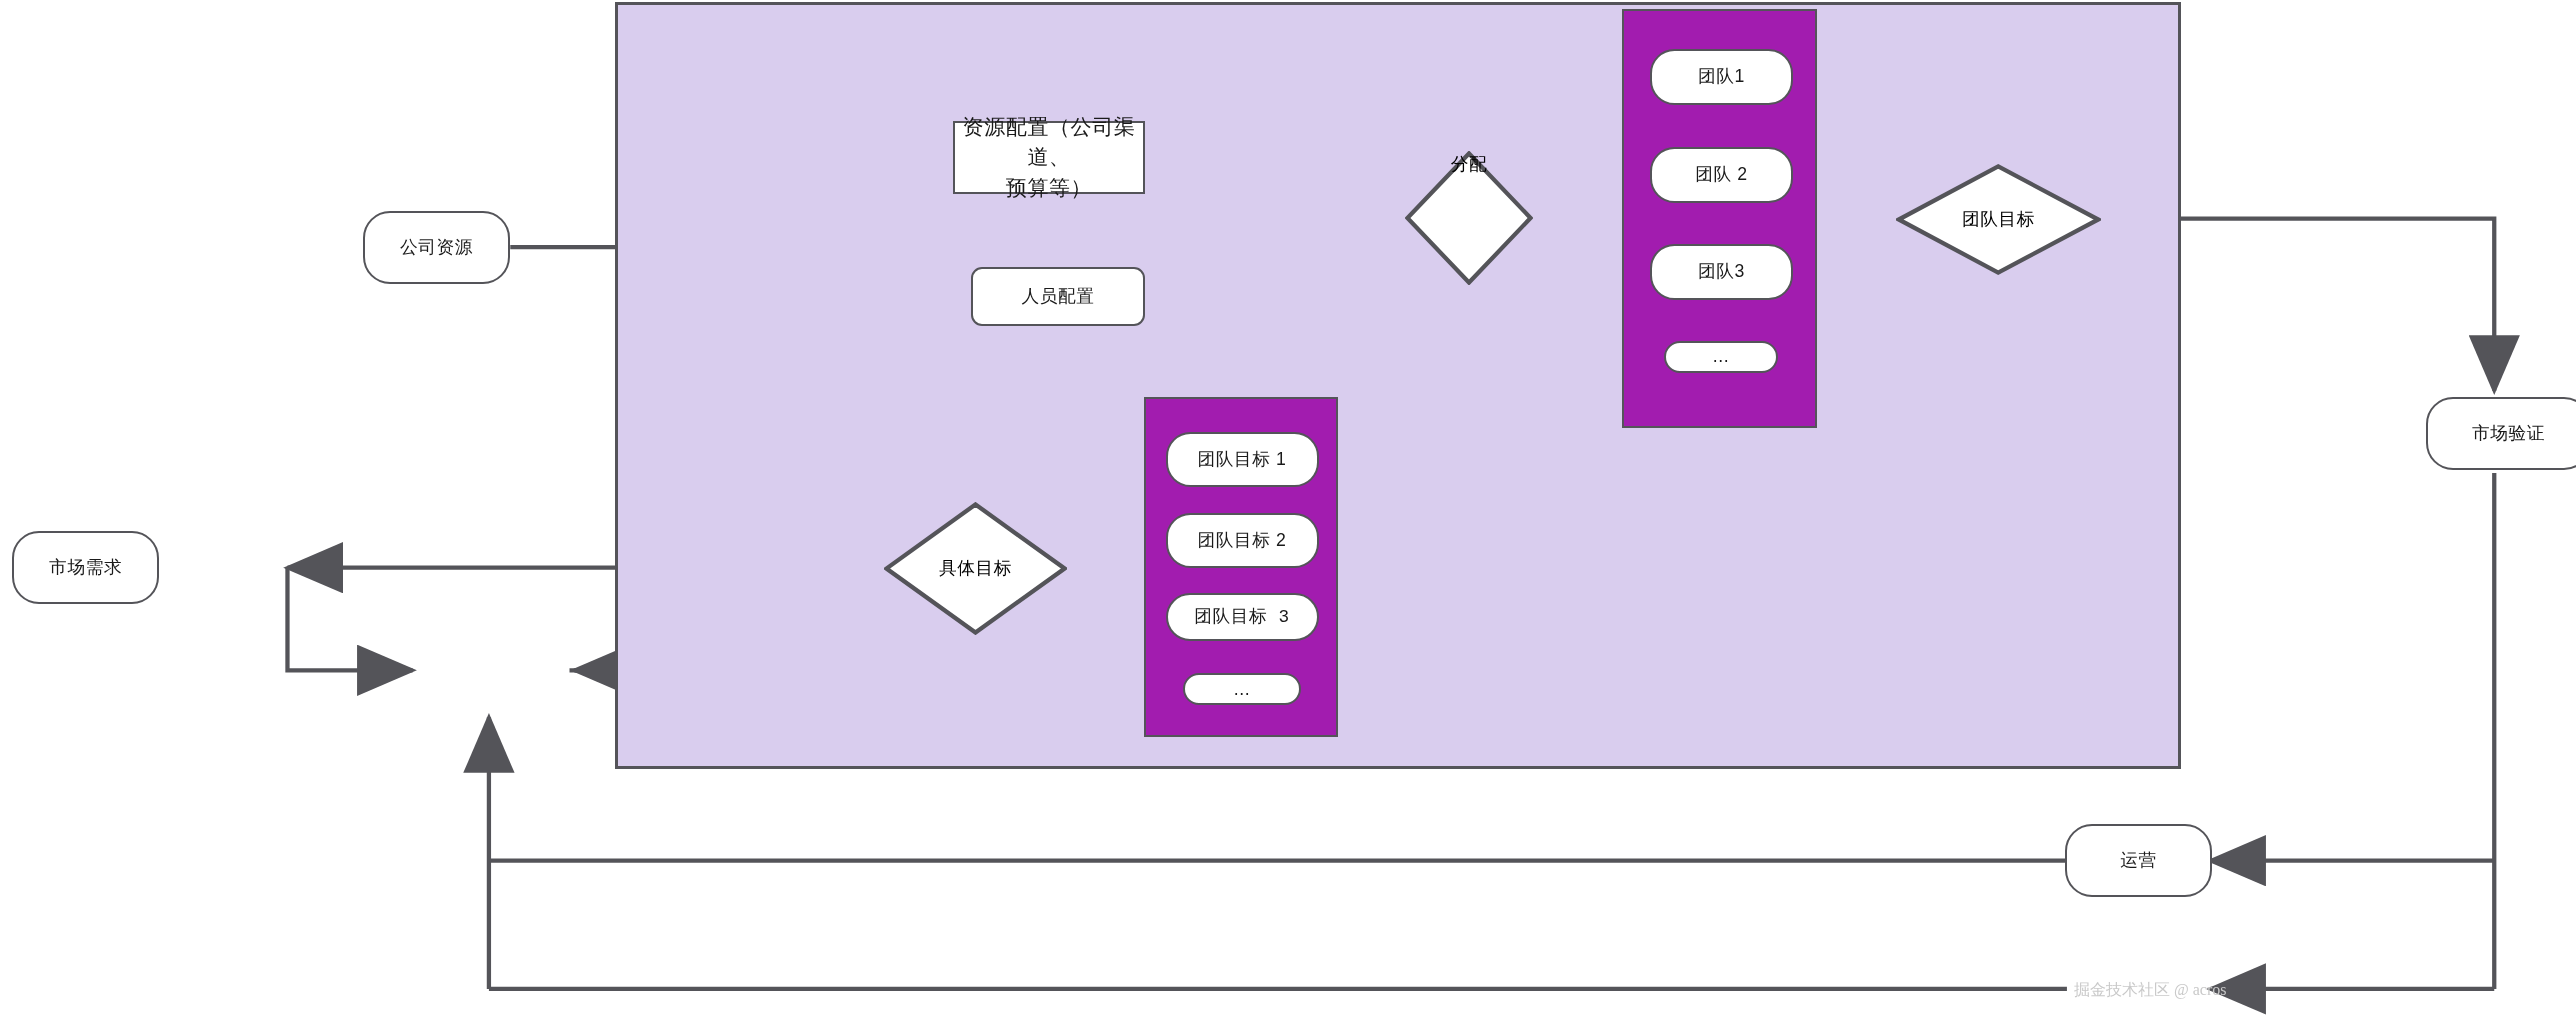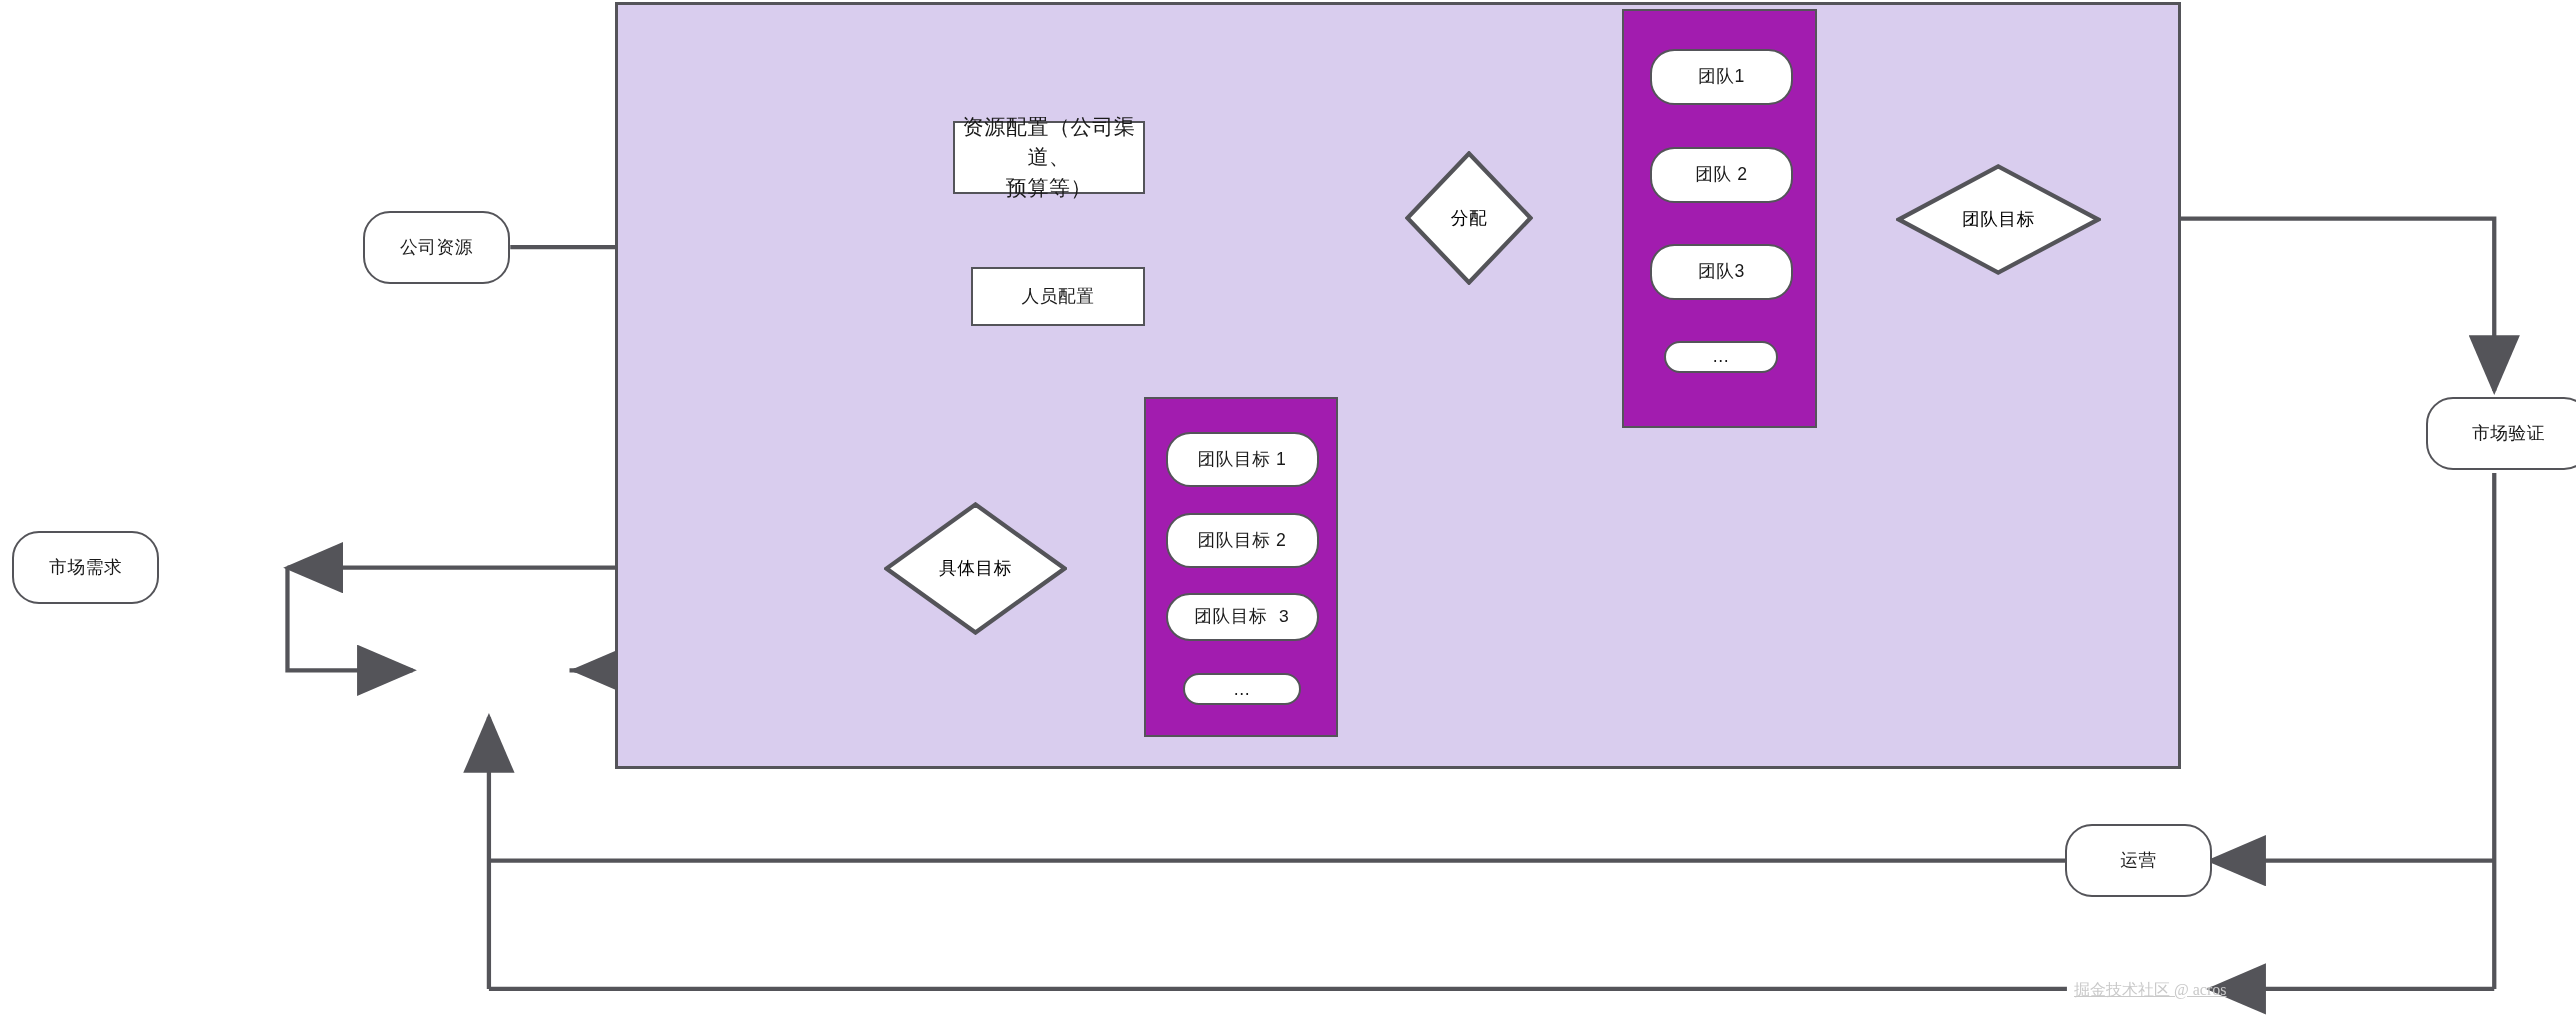--- a/index.html
+++ b/index.html
@@ -13,21 +13,21 @@
   .pill{border-radius:27px;}
   .pill-sm{border-radius:24.4px;}
   .rect{border-radius:0;}
   .group-box{position:absolute;box-sizing:border-box;background:#a21caf;
              border:2.4px solid #545459;z-index:4;}
   .purple-panel{position:absolute;box-sizing:border-box;
                 background:#d9cdee;border:3.1px solid #545459;z-index:1;}
   .nlabel{font-size:17.7px;line-height:1.5;letter-spacing:0.6px;white-space:pre-line;}
   .nlabel-sm{font-size:21px;line-height:1.45;letter-spacing:0.6px;}
   .watermark{position:absolute;z-index:9;color:#c9c9c9;font-size:16px;
-             font-family:"Liberation Serif","DejaVu Serif",serif;white-space:nowrap;text-decoration:underline;}
+             font-family:"Liberation Serif","DejaVu Serif",serif;white-space:nowrap;}
 </style>
 </head>
 <body>
 
 <div id="canvas">
 
   <div class="purple-panel" style="left:615px;top:1.8px;width:1566px;height:767px;"></div>
 
   <svg id="wires" viewBox="0 0 4218 1684" xmlns="http://www.w3.org/2000/svg">
     <defs>
@@ -81,30 +81,30 @@
   <div class="node pill" style="left:12.2px;top:531px;width:147px;height:73px;">
     <span class="nlabel">市场需求</span>
   </div>
 
 
   <div class="node rect" style="left:953px;top:121px;width:192px;height:73px;padding:0 4.9px;">
     <span class="nlabel-sm" style="white-space:pre-line;">资源配置（公司渠道、
 预算等）</span>
   </div>
 
-  <div class="node rect" style="left:971px;top:267px;width:174px;height:59px;">
+  <div class="node rect" style="left:971px;top:267px;width:174px;height:59px;border-radius:11px;">
     <span class="nlabel">人员配置</span>
   </div>
 
   <div style="position:absolute;left:1405px;top:151px;width:128px;height:134px;z-index:5;">
     <svg width="128" height="134" viewBox="0 0 210 220" xmlns="http://www.w3.org/2000/svg" style="position:absolute;left:0;top:0;">
       <polygon points="105,4 206,110 105,216 4,110" fill="#ffffff" stroke="#545459" stroke-width="7"></polygon>
     </svg>
     <div style="position:absolute;left:0;top:0;width:128px;height:134px;display:flex;
-                align-items:center;justify-content:center;">
+                justify-content:center;">
       <span class="nlabel">分配</span>
     </div>
   </div>
 
   <div style="position:absolute;left:884px;top:502px;width:183px;height:133px;z-index:5;">
     <svg width="183" height="133" viewBox="0 0 300 218" xmlns="http://www.w3.org/2000/svg" style="position:absolute;left:0;top:0;">
       <polygon points="150,4 296,109 150,214 4,109" fill="#ffffff" stroke="#545459" stroke-width="7"></polygon>
     </svg>
     <div style="position:absolute;left:0;top:0;width:183px;height:133px;display:flex;
                 align-items:center;justify-content:center;">

